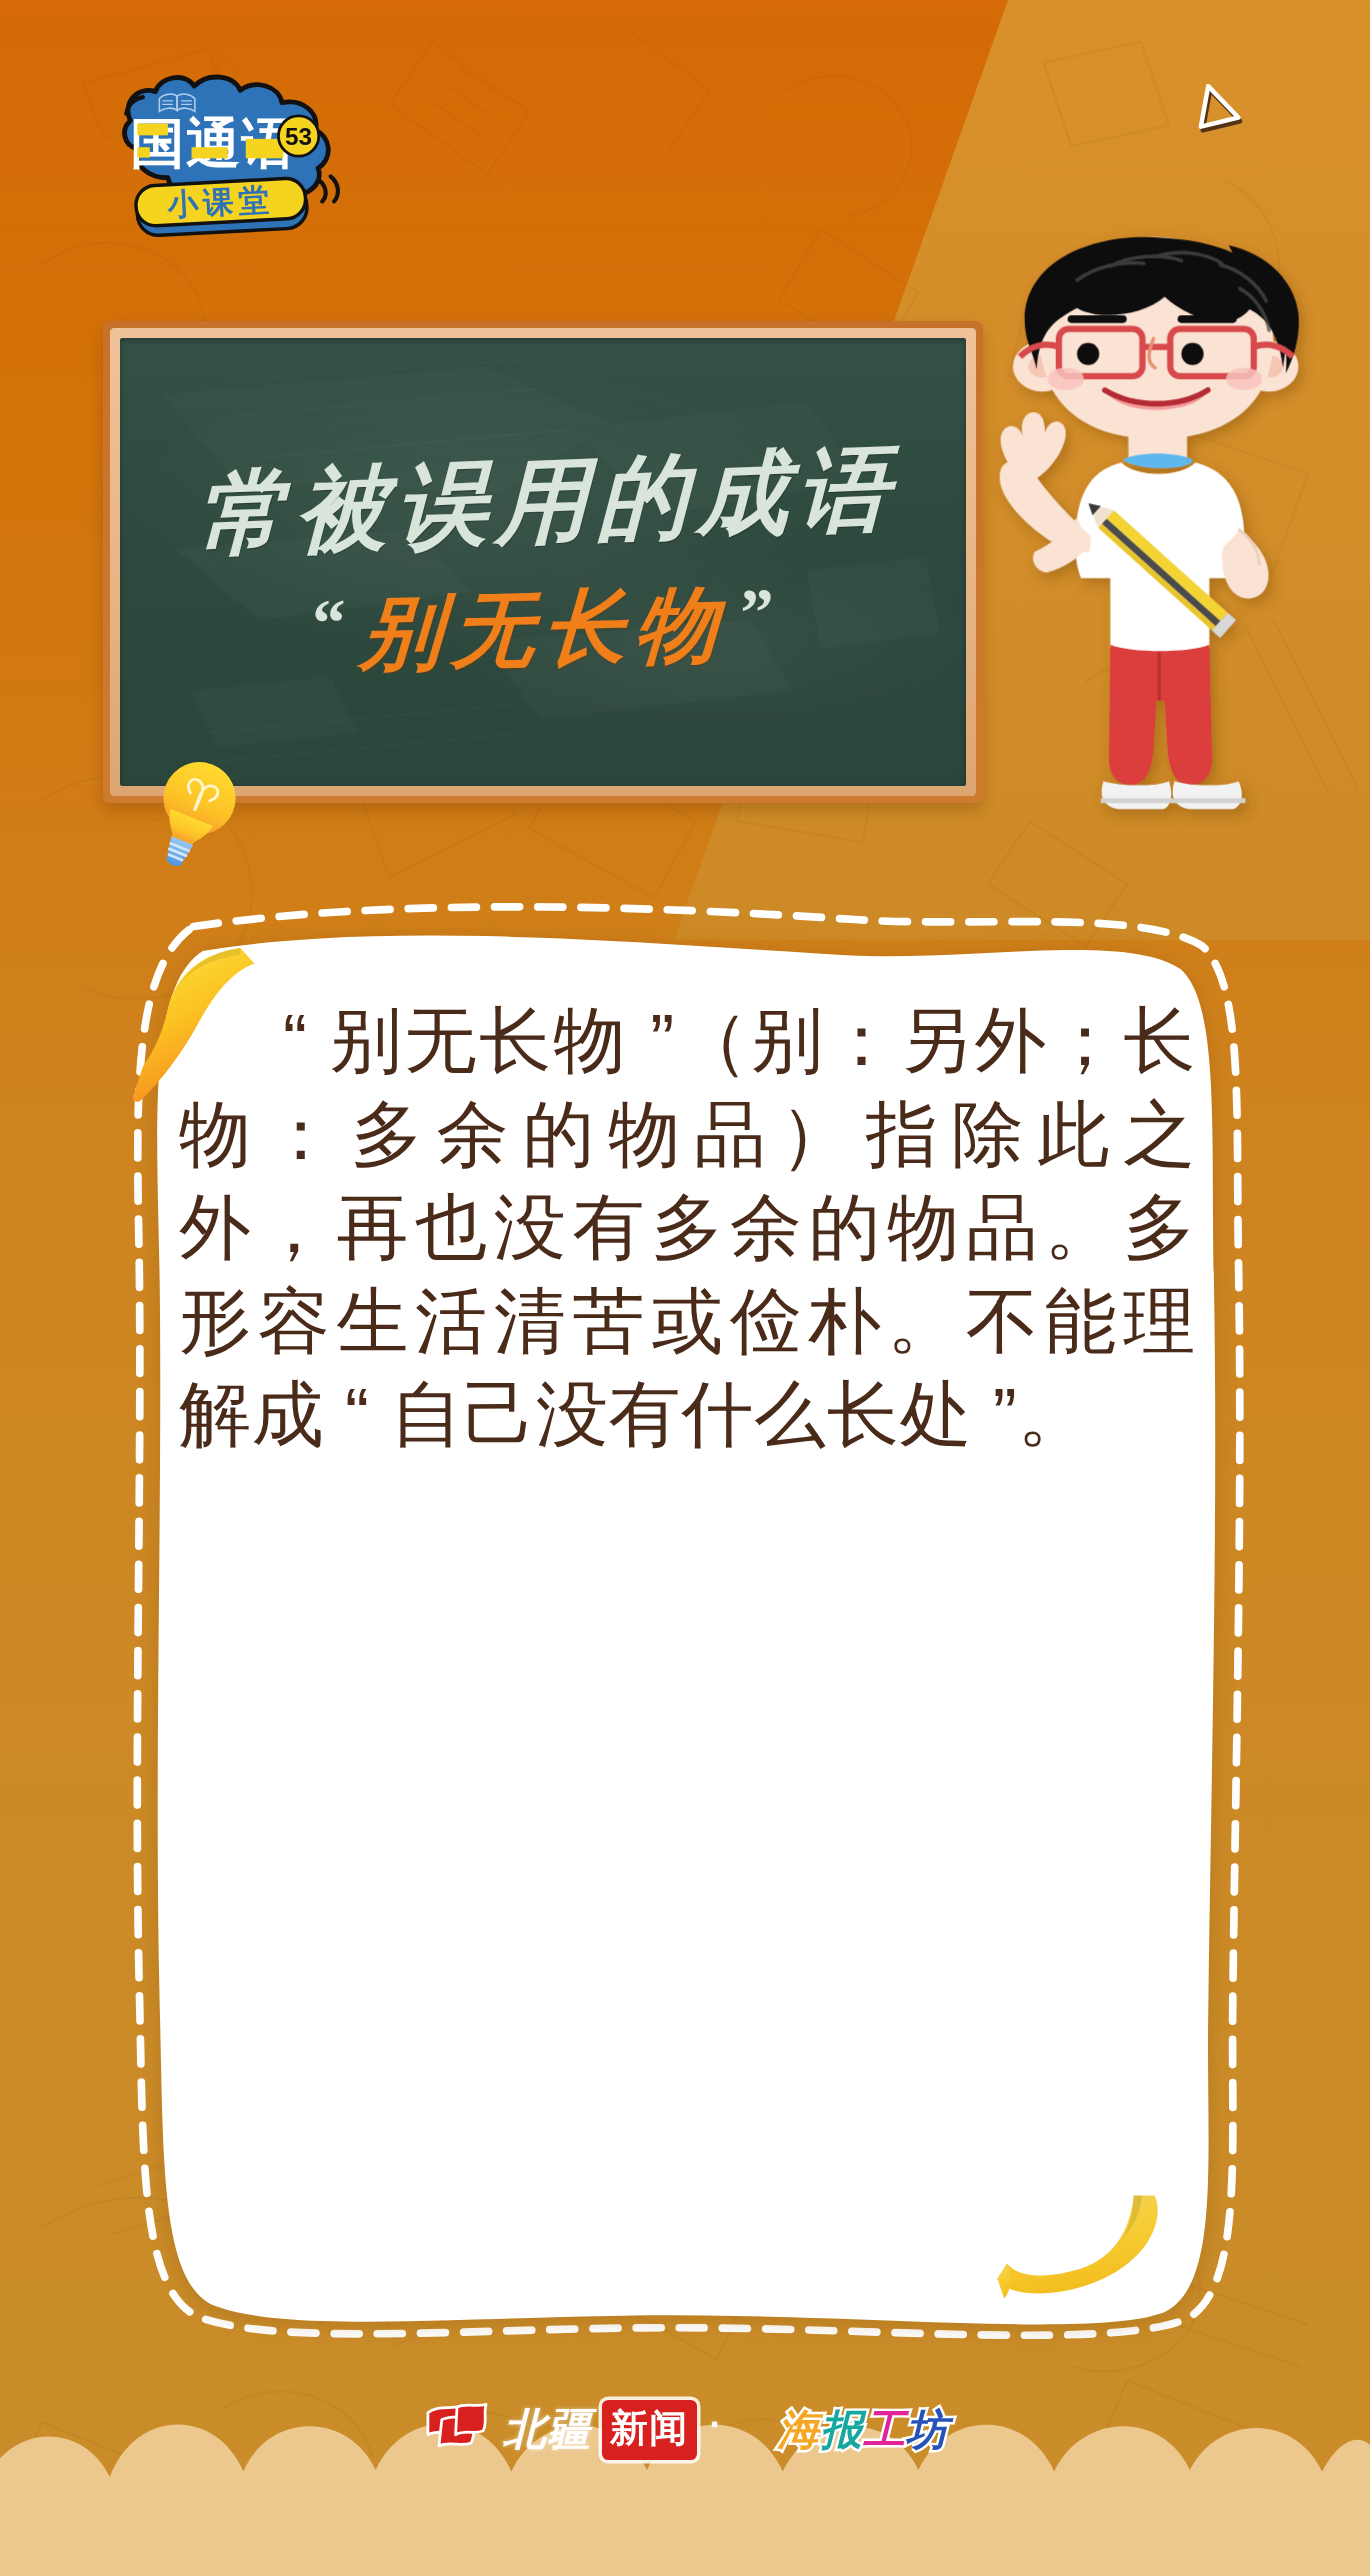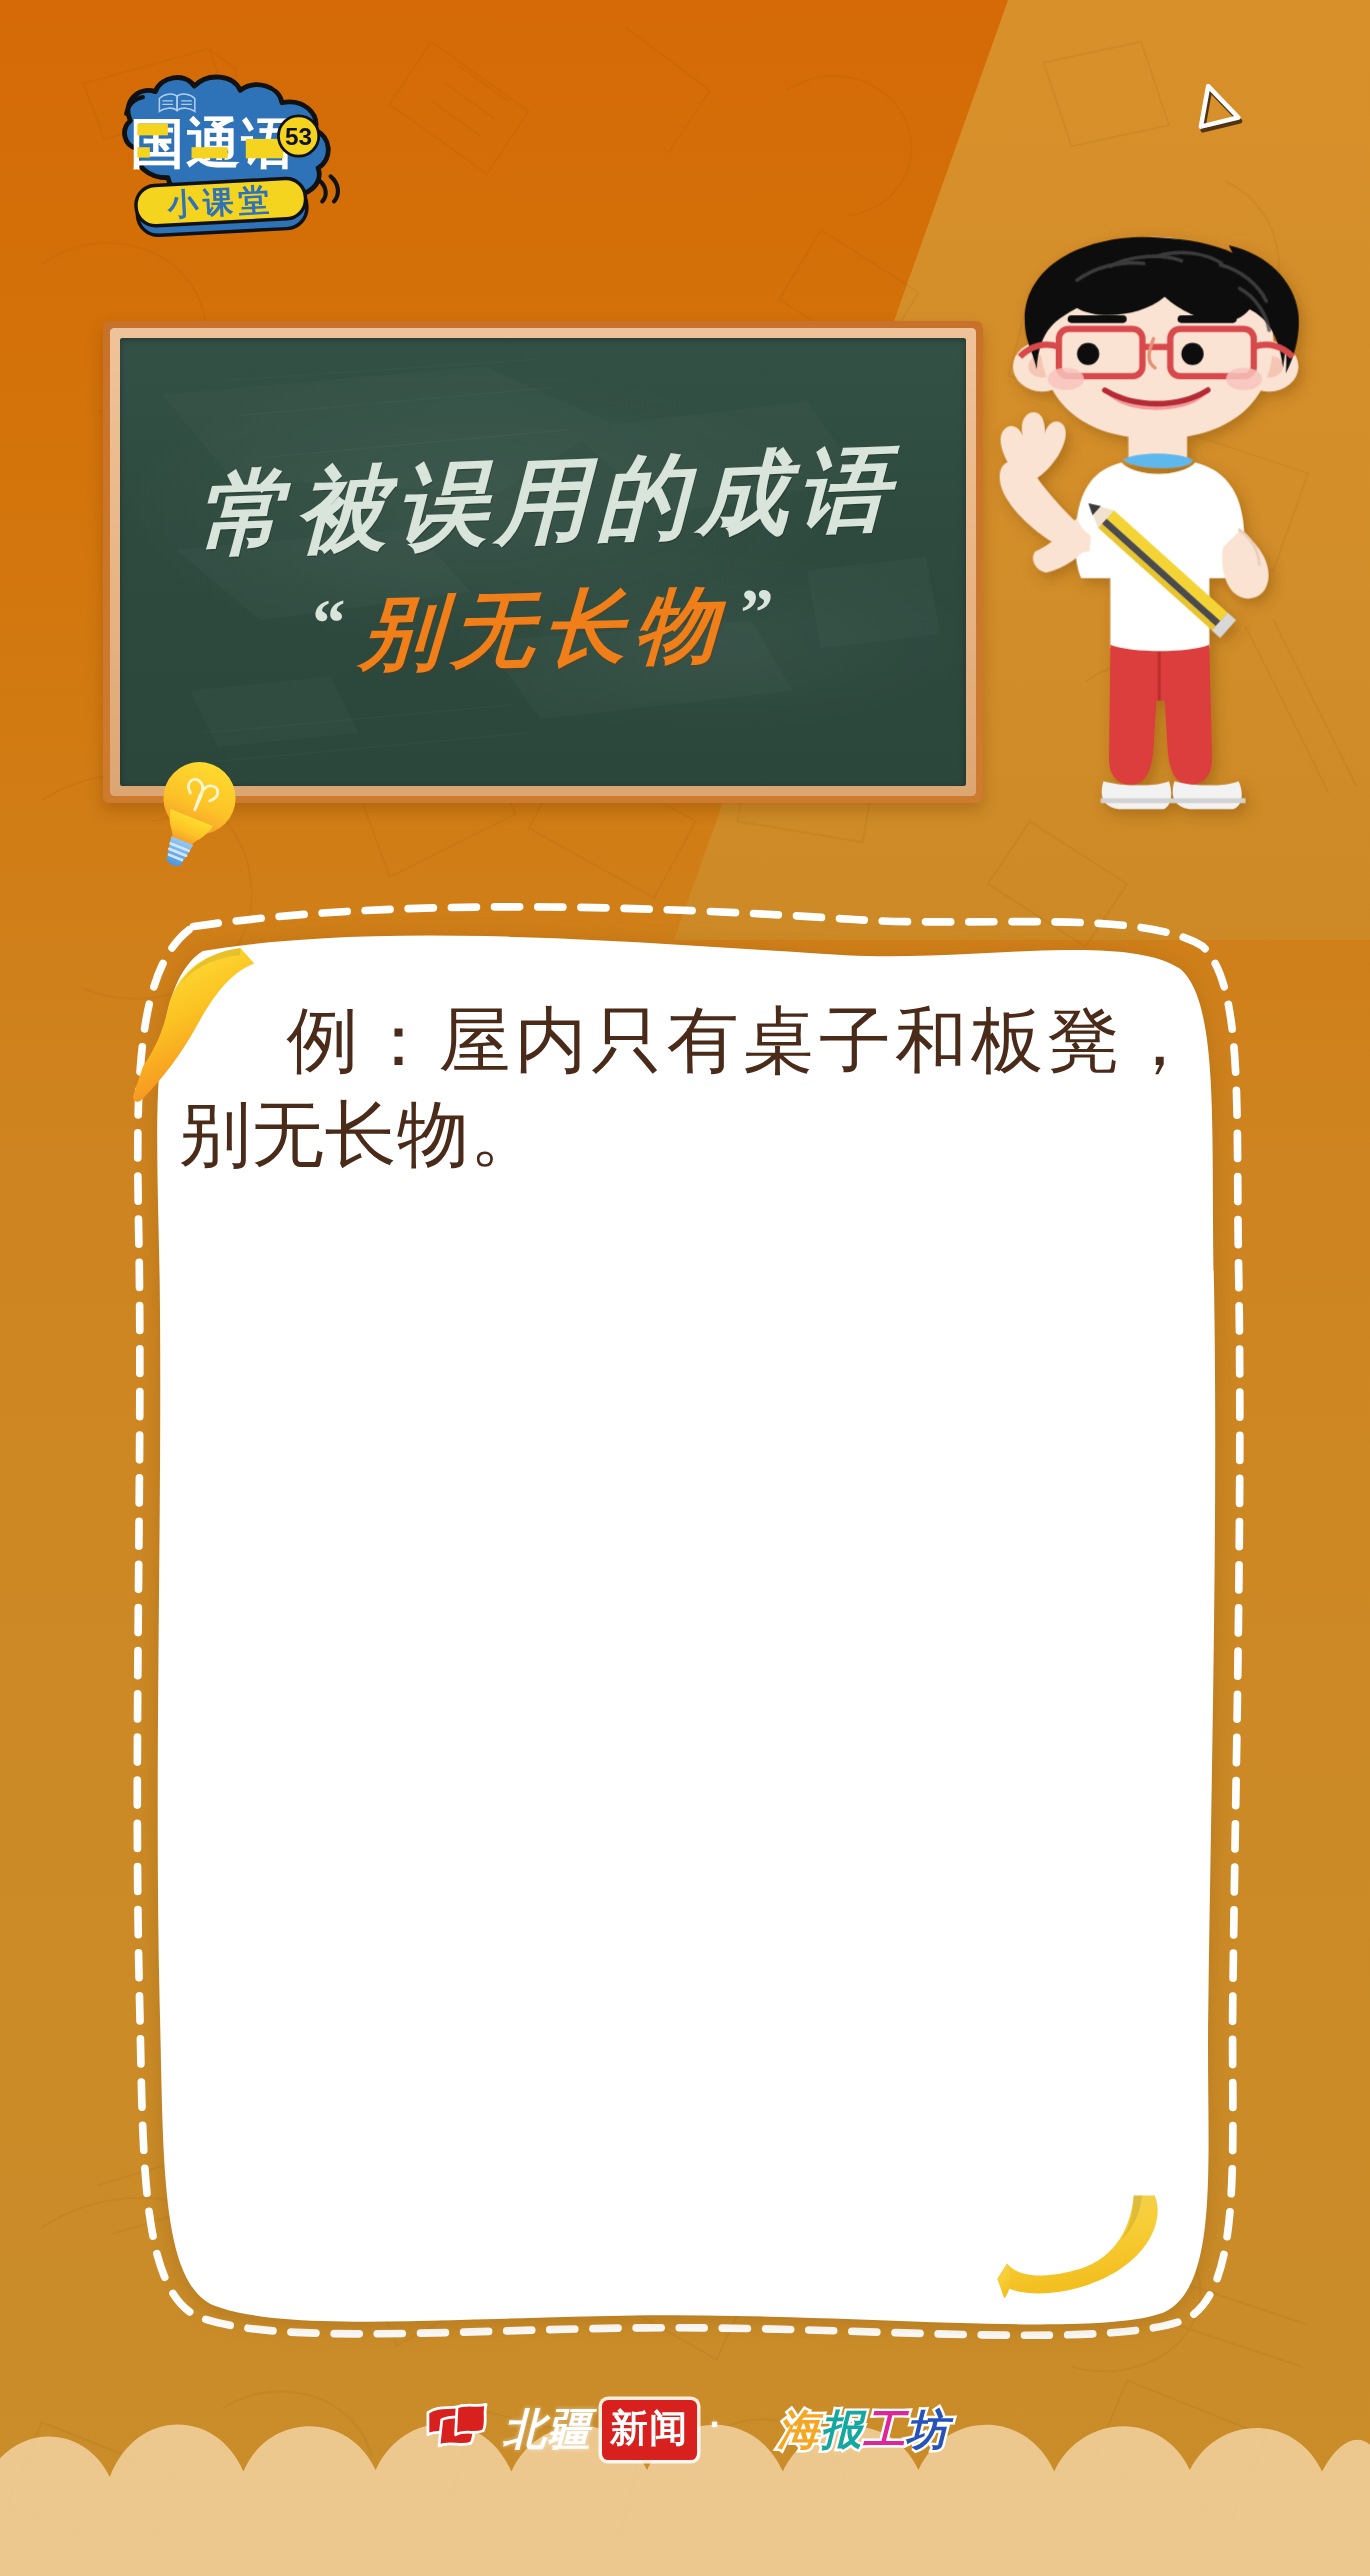--- a/index.html
+++ b/index.html
@@ -538,21 +538,21 @@
           C1536,1772 1560,1962 1476,2002
           C1380,2038 1060,2006 770,2006
           C500,2006 220,2034 112,1992
           C34,1958 40,1780 34,1560
           C26,1220 38,840 34,520
           C30,296 16,96 96,46 Z"></path>
       </svg>
     </div>
 
     <div class="card-body">
-      <p class="para"><span class="indent"></span><span>例：屋内只有桌子和板凳，别无长物。</span></p>
+      <p class="para"><span class="indent"></span><span>“ 别无长物 ”（别：另外；长物：多余的物品）指除此之外，再也没有多余的物品。多形容生活清苦或俭朴。不能理解成 “ 自己没有什么长处 ”。</span></p>
     </div>
   </div>
 
   <div class="ribbon ribbon-tl">
     <svg viewBox="0 0 240 250" xmlns="http://www.w3.org/2000/svg">
       <defs>
         <linearGradient id="ribTL" x1="0.2" y1="0" x2="0.6" y2="1">
           <stop offset="0%" stop-color="#FFE23A"></stop>
           <stop offset="45%" stop-color="#FBC322"></stop>
           <stop offset="100%" stop-color="#F58120"></stop>

